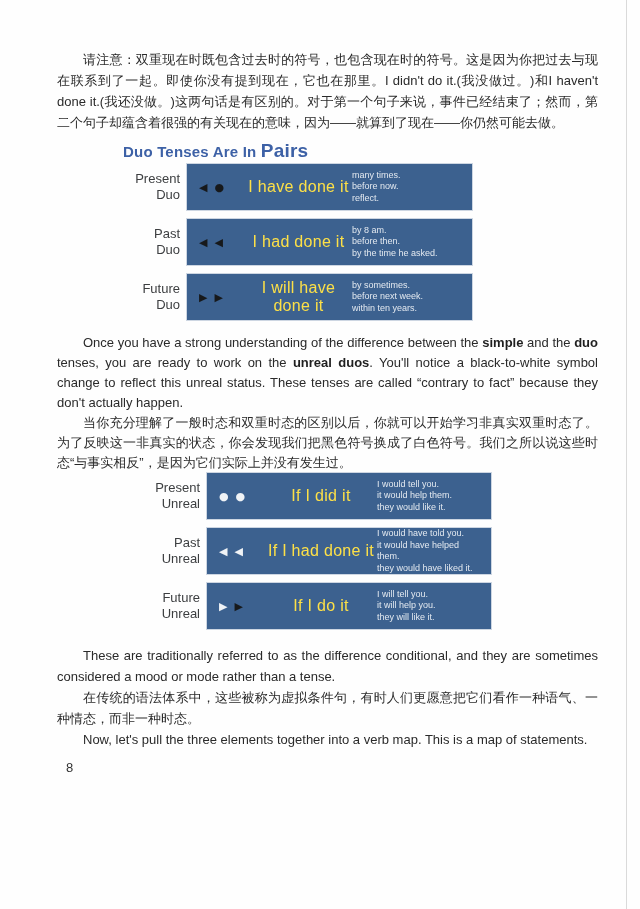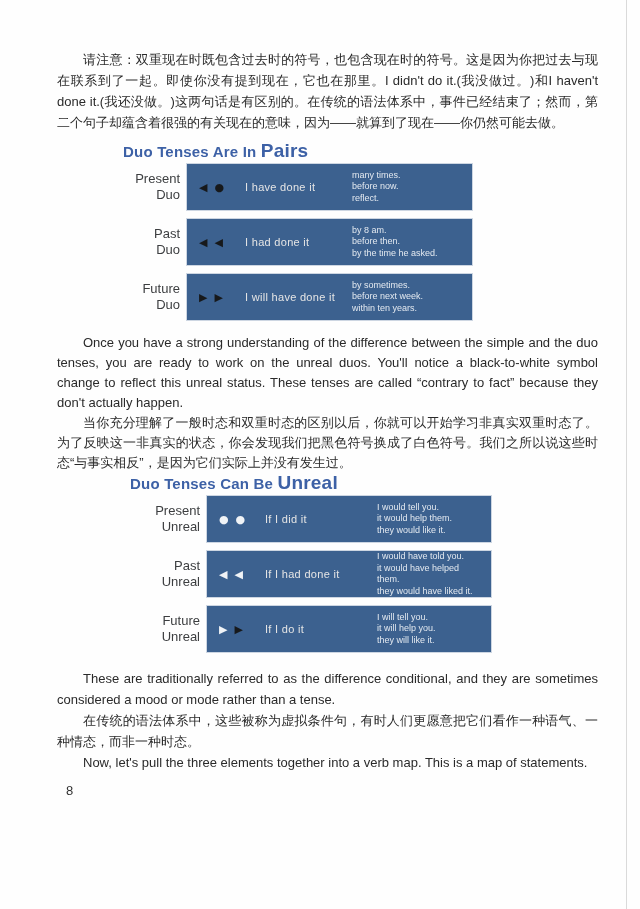--- a/index.html
+++ b/index.html
@@ -20,21 +20,21 @@
     font-size:13px;line-height:21px;
     text-align:justify;
     text-indent:2em;
     color:#2a2a2a;
   }
   p.tight{line-height:20px;}
   #intro-paragraph{margin-bottom:8px;}
   .notes-gap{margin-bottom:4px;}
 
   h2.sec-heading{
-    margin:0 0 2px 66px;
+    margin:7px 0 2px 66px;
     font-size:15px;line-height:20px;
     font-weight:bold;
     color:#3d61a6;
     letter-spacing:0.2px;
   }
   h2.sec-heading .he{font-size:19px;}
   h2.unreal-heading{margin-left:73px;}
 
   .ttable{margin-bottom:13px;}
   .ttable-last{margin-bottom:16px;}
@@ -50,39 +50,39 @@
     background:#3c618f;
     display:flex;align-items:center;
     padding:0 8px 0 12px;box-sizing:border-box;
     box-shadow:0 0 0 1px rgba(60,97,143,0.25);
   }
   .t2 .bar{width:284px;}
   .syms{flex:none;width:46px;display:flex;gap:7px;align-items:center;}
   .sym{font-family:"DejaVu Sans",sans-serif;font-size:11px;line-height:1;}
   .sym[data-variant="black"]{color:#17191b;}
   .sym[data-variant="white"]{color:#f0f3f6;}
-  .phrase{flex:1;font-size:11px;color:#e5e5e5;letter-spacing:0.3px;}
+  .phrase{flex:1;font-size:16px;color:#fde047;letter-spacing:0.3px;text-align:center;}
   .ex{flex:none;width:112px;font-size:9px;line-height:11.5px;color:#e3e9f0;}
   .t2 .ex{width:106px;}
   .ex span{display:block;}
 
-  b.bld{font-weight:normal;color:#1f1f1f;}
+  b.bld{font-weight:bold;color:#1f1f1f;}
 
   .footer-pagenum{
     margin:10px 0 0 9px;
     font-size:13px;color:#333;
   }
 </style>
 </head>
 <body>
 
 <div class="page">
   <div class="content">
 
-    <p class="body" id="intro-paragraph">请注意：双重现在时既包含过去时的符号，也包含现在时的符号。这是因为你把过去与现在联系到了一起。即使你没有提到现在，它也在那里。I didn't do it.(我没做过。)和I haven't done it.(我还没做。)这两句话是有区别的。在传统的语法体系中，事件已经结束了；然而，第二个句子却蕴含着很强的有关现在的意味，因为——就算到了现在——你仍然可能去做。</p>
+    <p class="body" id="intro-paragraph">请注意：双重现在时既包含过去时的符号，也包含现在时的符号。这是因为你把过去与现在联系到了一起。即使你没有提到现在，它也在那里。I didn't do it.(我没做过。)和I haven't done it.(我还没做。)这两句话是有区别的。对于第一个句子来说，事件已经结束了；然而，第二个句子却蕴含着很强的有关现在的意味，因为——就算到了现在——你仍然可能去做。</p>
 
     <h2 class="sec-heading"><span class="hp">Duo Tenses Are In </span><span class="he">Pairs</span></h2>
 
     <div class="ttable t1">
 
       <div class="trow">
         <div class="tlabel">
           <span>Present</span><br>
           <span>Duo</span>
         </div>
@@ -138,21 +138,20 @@
         </div>
       </div>
 
     </div>
 
 
     <p class="body tight"><span>Once you have a strong understanding of the difference between the </span><b class="bld">simple</b><span> and the </span><b class="bld">duo</b><span> tenses, you are ready to work on the </span><b class="bld">unreal duos</b><span>. You'll notice a black-to-white symbol change to reflect this unreal status. These tenses are called “contrary to fact” because they don't actually happen.</span></p>
 
     <p class="body tight">当你充分理解了一般时态和双重时态的区别以后，你就可以开始学习非真实双重时态了。为了反映这一非真实的状态，你会发现我们把黑色符号换成了白色符号。我们之所以说这些时态“与事实相反”，是因为它们实际上并没有发生过。</p>
 
-    <h2 class="sec-heading unreal-heading"><span class="hp">Duo Tenses Can Be </span><span class="he">Unreal</span></h2>
 
     <div class="ttable ttable-last t2">
 
       <div class="trow">
         <div class="tlabel">
           <span>Present</span><br>
           <span>Unreal</span>
         </div>
         <div class="bar">
           <span class="syms">

